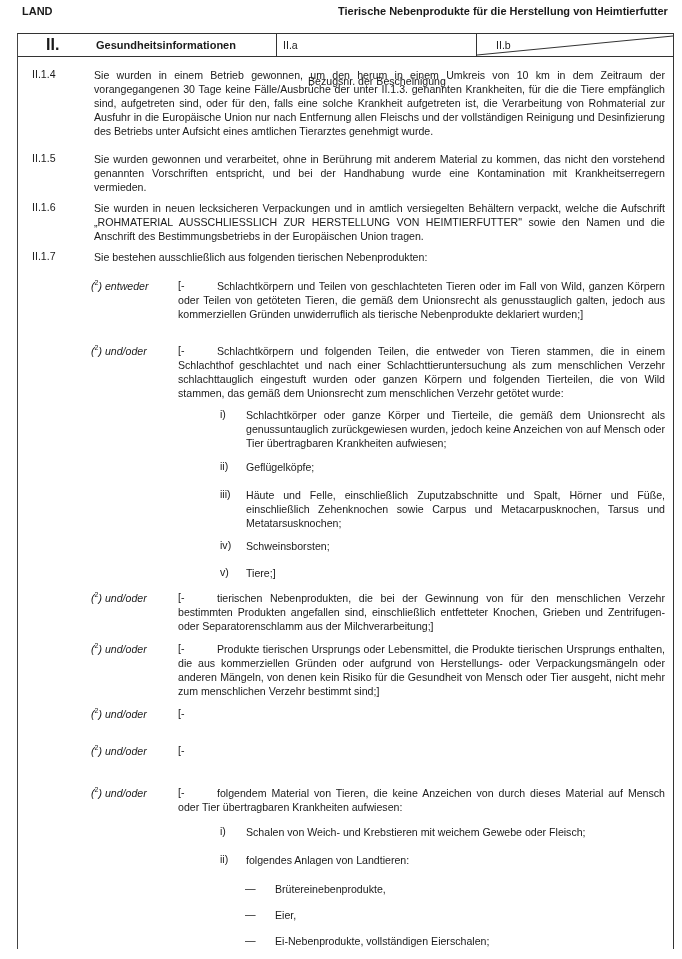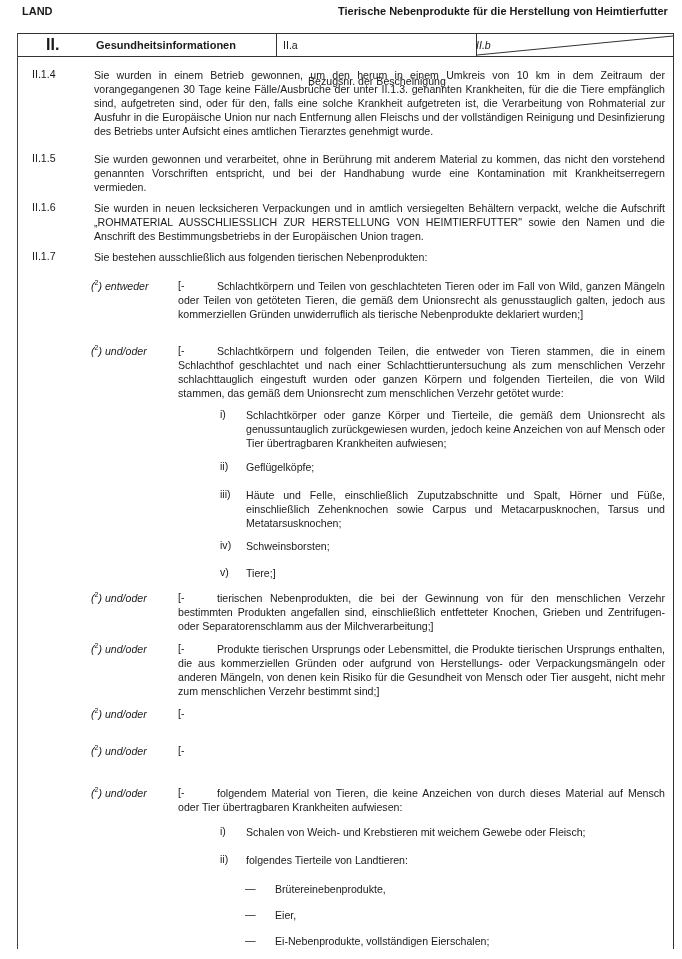--- a/index.html
+++ b/index.html
@@ -14,21 +14,21 @@
     border-left: 1.5px solid #444; border-right: 1.5px solid #333; border-top: 1px solid #333;
   }
   .hdr { position: absolute; left: 0; top: 0; width: 655px; height: 22px; border-bottom: 1px solid #333; }
   .hdr .c { position: absolute; top: 0; height: 22px; line-height: 22px; }
   .hdr .c1 { left: 8px; font-weight: bold; font-size: 16px; margin-left: 20px; }
   .hdr .c2 { left: 78px; font-weight: bold; font-size: 11px; }
   .hdr .div1 { position: absolute; left: 258px; top: 0; width: 1px; height: 22px; background: #333; }
   .hdr .c3 { left: 265px; }
   .hdr .c4 { left: 290px; margin-top: 36px; }
   .hdr .div2 { position: absolute; left: 458px; top: 0; width: 1px; height: 22px; background: #333; }
-  .hdr .c5 { left: 458px; font-style: italic; }
+  .hdr .c5 { left: 478px; }
   .hdr svg.slash { position: absolute; left: 459px; top: 0; }
   .para { position: absolute; line-height: 14px; text-align: justify; }
   .num { position: absolute; left: 14px; }
   .opt { position: absolute; left: 73px; font-style: italic; }
   .opt sup { font-style: normal; font-size: 7px; }
   .brk { position: absolute; left: 160px; }
   .rom { position: absolute; left: 202px; }
   .dash { position: absolute; left: 227px; }
 </style>
 </head>
@@ -58,21 +58,21 @@
   <div class="para" style="left:76px; top:118px; width:571px">Sie wurden gewonnen und verarbeitet, ohne in Berührung mit anderem Material zu kommen, das nicht den vorstehend genannten Vorschriften entspricht, und bei der Handhabung wurde eine Kontamination mit Krankheitserregern vermieden.</div>
 
   <span class="num" style="top:167px">II.1.6</span>
   <div class="para" style="left:76px; top:167px; width:571px">Sie wurden in neuen lecksicheren Verpackungen und in amtlich versiegelten Behältern verpackt, welche die Aufschrift „ROHMATERIAL AUSSCHLIESSLICH ZUR HERSTELLUNG VON HEIMTIERFUTTER" sowie den Namen und die Anschrift des Bestimmungsbetriebs in der Europäischen Union tragen.</div>
 
   <span class="num" style="top:216px">II.1.7</span>
   <div class="para" style="left:76px; top:216px; width:571px">Sie bestehen ausschließlich aus folgenden tierischen Nebenprodukten:</div>
 
   <span class="opt" style="top:245px">(<sup>2</sup>) <span>entweder</span></span>
   <span class="brk" style="top:245px">[-</span>
-  <div class="para" style="left:160px; top:245px; width:487px; text-indent:39px">Schlachtkörpern und Teilen von geschlachteten Tieren oder im Fall von Wild, ganzen Mängeln oder Teilen von getöteten Tieren, die gemäß dem Unionsrecht als genusstauglich galten, jedoch aus kommerziellen Gründen unwiderruflich als tierische Nebenprodukte deklariert wurden;]</div>
+  <div class="para" style="left:160px; top:245px; width:487px; text-indent:39px">Schlachtkörpern und Teilen von geschlachteten Tieren oder im Fall von Wild, ganzen Körpern oder Teilen von getöteten Tieren, die gemäß dem Unionsrecht als genusstauglich galten, jedoch aus kommerziellen Gründen unwiderruflich als tierische Nebenprodukte deklariert wurden;]</div>
 
   <span class="opt" style="top:310px">(<sup>2</sup>) <span>und/oder</span></span>
   <span class="brk" style="top:310px">[-</span>
   <div class="para" style="left:160px; top:310px; width:487px; text-indent:39px">Schlachtkörpern und folgenden Teilen, die entweder von Tieren stammen, die in einem Schlachthof geschlachtet und nach einer Schlachttieruntersuchung als zum menschlichen Verzehr schlachttauglich eingestuft wurden oder ganzen Körpern und folgenden Tierteilen, die von Wild stammen, das gemäß dem Unionsrecht zum menschlichen Verzehr getötet wurde:</div>
 
   <span class="rom" style="top:374px">i)</span>
   <div class="para" style="left:228px; top:374px; width:419px">Schlachtkörper oder ganze Körper und Tierteile, die gemäß dem Unionsrecht als genussuntauglich zurückgewiesen wurden, jedoch keine Anzeichen von auf Mensch oder Tier übertragbaren Krankheiten aufwiesen;</div>
 
   <span class="rom" style="top:426px">ii)</span>
   <div class="para" style="left:228px; top:426px; width:419px">Geflügelköpfe;</div>
@@ -101,21 +101,21 @@
   <span class="brk" style="top:710px">[-</span>
 
   <span class="opt" style="top:752px">(<sup>2</sup>) <span>und/oder</span></span>
   <span class="brk" style="top:752px">[-</span>
   <div class="para" style="left:160px; top:752px; width:487px; text-indent:39px">folgendem Material von Tieren, die keine Anzeichen von durch dieses Material auf Mensch oder Tier übertragbaren Krankheiten aufwiesen:</div>
 
   <span class="rom" style="top:791px">i)</span>
   <div class="para" style="left:228px; top:791px; width:419px">Schalen von Weich- und Krebstieren mit weichem Gewebe oder Fleisch;</div>
 
   <span class="rom" style="top:819px">ii)</span>
-  <div class="para" style="left:228px; top:819px; width:419px">folgendes Tierteile von Landtieren:</div>
+  <div class="para" style="left:228px; top:819px; width:419px">folgendes Anlagen von Landtieren:</div>
 
   <span class="dash" style="top:848px">—</span>
   <div class="para" style="left:257px; top:848px; width:390px">Brütereinebenprodukte,</div>
 
   <span class="dash" style="top:874px">—</span>
   <div class="para" style="left:257px; top:874px; width:390px">Eier,</div>
 
   <span class="dash" style="top:900px">—</span>
   <div class="para" style="left:257px; top:900px; width:390px">Ei-Nebenprodukte, vollständigen Eierschalen;</div>
 </div>

